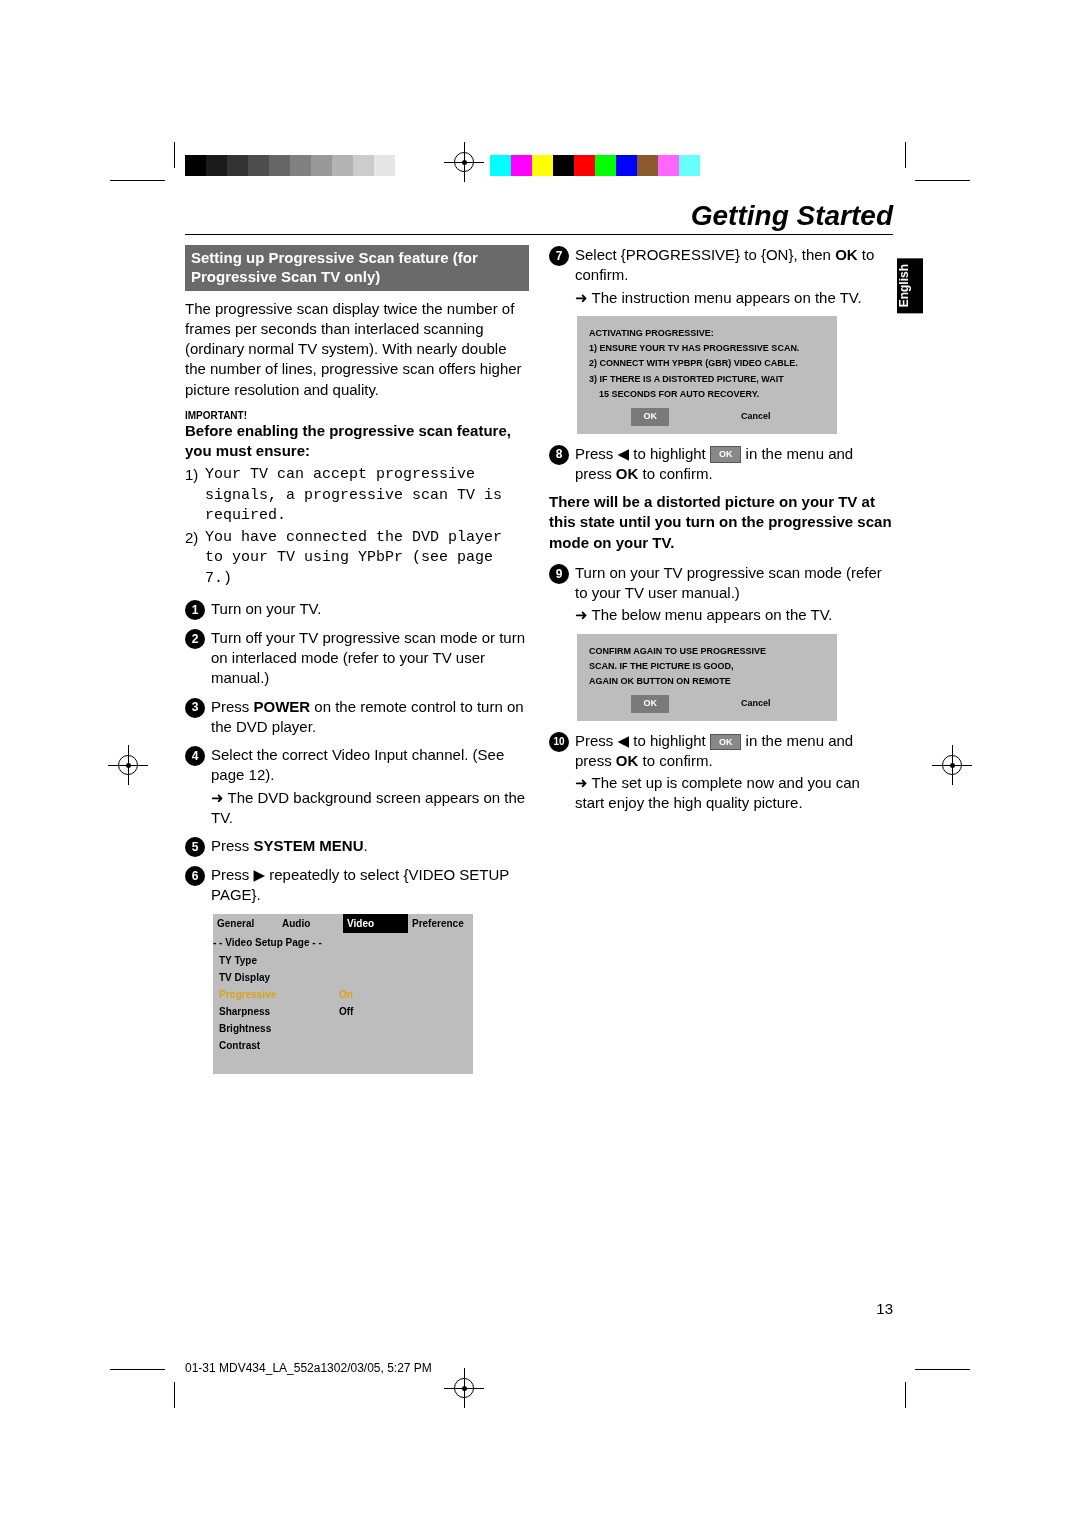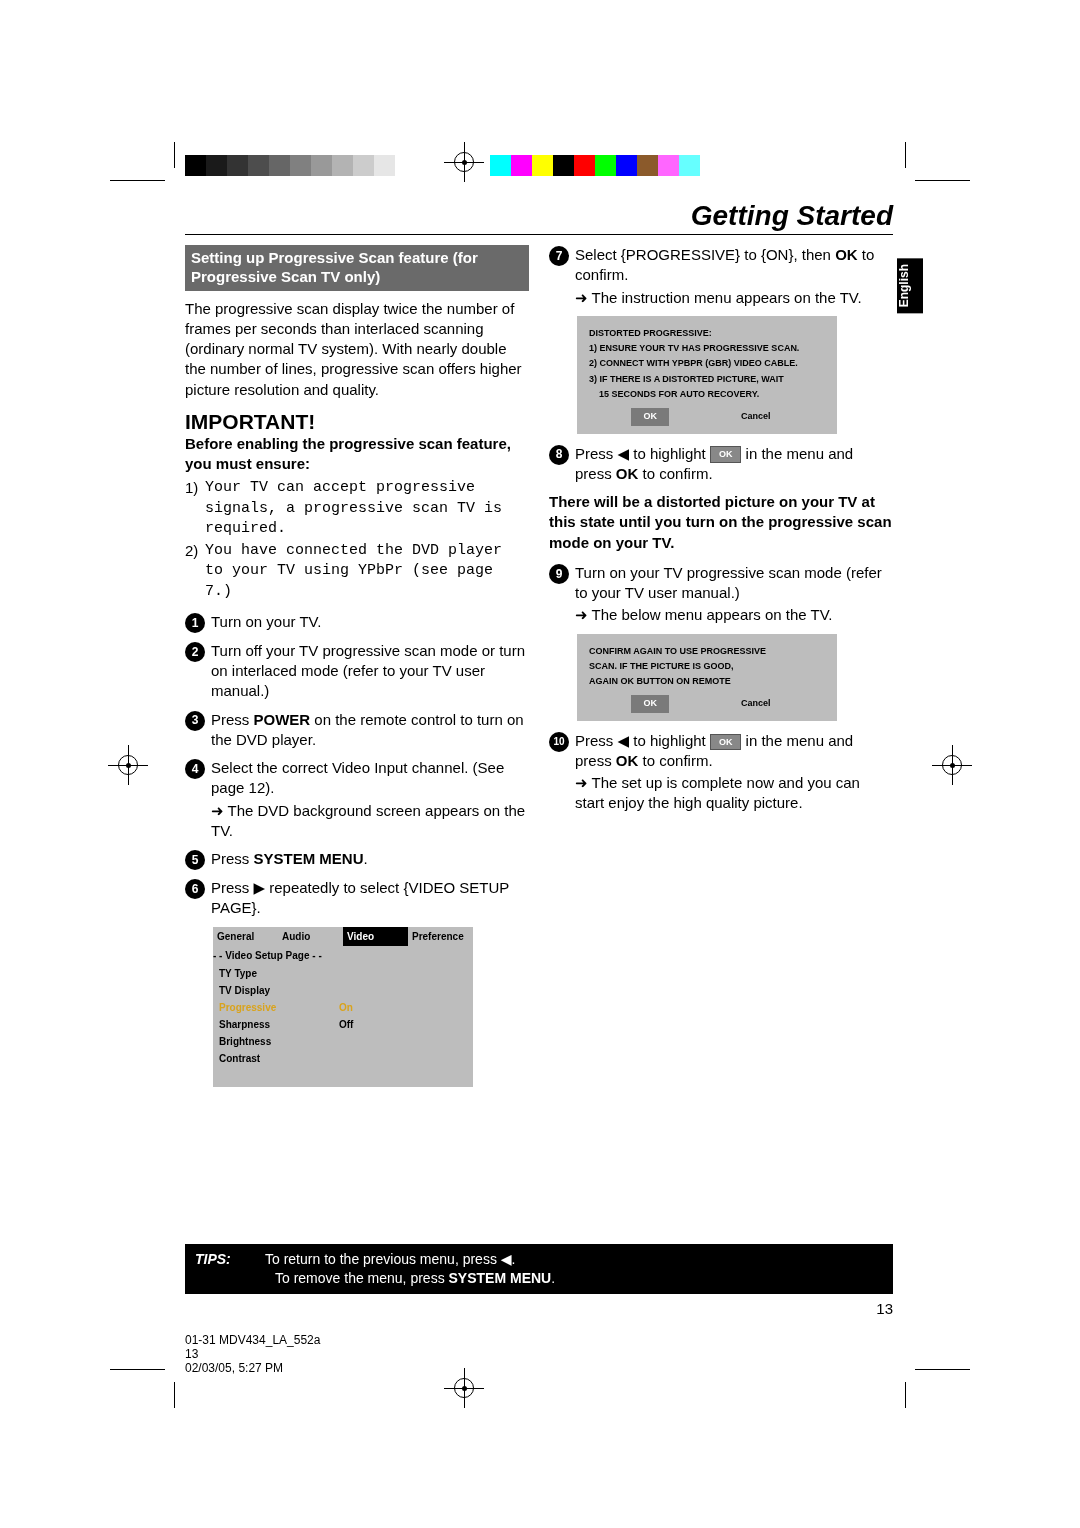--- a/index.html
+++ b/index.html
@@ -61,21 +61,21 @@
   .reg-center-bot {
     position:absolute; bottom:120px; left:444px; width:40px; height:40px;
   }
   .reg-center-bot .circ { position:absolute; top:10px; left:10px; width:20px; height:20px; border:1px solid #000; border-radius:50%; }
   .reg-center-bot .dot { position:absolute; top:18px; left:18px; width:5px; height:5px; background:#000; border-radius:50%; }
   .reg-center-bot .hl { position:absolute; top:20px; left:0; width:40px; height:1px; background:#000; }
   .reg-center-bot .vl { position:absolute; top:0; left:20px; width:1px; height:40px; background:#000; }
 
   .footer-line {
     position:absolute; bottom:153px; left:185px; right:185px;
-    font-size:12px; color:#000; display:flex; flex-direction:column;
+    font-size:12px; color:#000; display:flex; 
   }
 
   
   .page {
     position:absolute; top:200px; left:185px; width:708px;
   }
   .page-title {
     text-align:right; font-size:28px; font-weight:bold; border-bottom:1.5px solid #000;
     padding-bottom:2px; margin-bottom:10px;font-style:italic;
   }
@@ -87,21 +87,21 @@
 
   .cols { display:flex; gap:20px; }
   .col { width:344px; }
 
   .section-header {
     background:#6a6a6a; color:#fff; font-weight:bold; font-size:15px;
     padding:4px 6px; line-height:1.25; margin-bottom:8px;
   }
   .body-text { font-size:15px; line-height:1.35; margin-bottom:10px; }
   .bold { font-weight:bold; }
-  .important-label { font-weight:bold; font-size:21px; }
+  .important-label { font-weight:bold; font-size:10px; }
 
   .num-list { font-size:15px; line-height:1.35; margin-bottom:10px; }
   .num-list .row { display:flex; margin-bottom:2px; }
   .num-list .n { flex:0 0 20px; }
   .num-list .t { flex:1;font-family:Liberation Mono, monospace; }
 
   .steps { font-size:15px; line-height:1.35; }
   .step { display:flex; margin-bottom:8px; }
   .step .bullet {
     flex:0 0 20px; height:20px; background:#000; color:#fff; border-radius:50%;
@@ -303,21 +303,21 @@
     <div class="col">
       <div class="steps">
         <div class="step">
             <div class="bullet">7</div>
             <div class="text"><span>Select {PROGRESSIVE} to {ON}, then </span><span class="bold">OK</span><span> to confirm.</span></div>
           </div>
         <div class="arrow-line">The instruction menu appears on the TV.</div>
       </div>
 
       <div class="osd-dialog">
-        <div>DISTORTED PROGRESSIVE:</div>
+        <div>ACTIVATING PROGRESSIVE:</div>
         <div>1) ENSURE YOUR TV HAS PROGRESSIVE SCAN.</div>
         <div>2) CONNECT WITH YPBPR (GBR) VIDEO CABLE.</div>
         <div>3) IF THERE IS A DISTORTED PICTURE, WAIT</div>
         <div style="padding-left:10px">15 SECONDS FOR AUTO RECOVERY.</div>
         <div class="btns">
           <div class="btn">OK</div>
           <div class="btn" style="background:#bdbdbd;color:#000">Cancel</div>
         </div>
       </div>
 
@@ -351,24 +351,20 @@
       <div class="steps">
         <div class="step">
             <div class="bullet small">10</div>
             <div class="text tri"><span>Press ◀ to highlight </span><span class="inline-ok">OK</span><span> in the menu and press </span><span class="bold">OK</span><span> to confirm.</span></div>
           </div>
         <div class="arrow-line">The set up is complete now and you can start enjoy the high quality picture.</div>
       </div>
     </div>
   </div>
 
-  <div class="tips-bar">
-    <div><span class="tips-label">TIPS:</span><span class="tri">To return to the previous menu, press ◀.</span></div>
-    <div style="padding-left:80px"><span><span>To remove the menu, press </span><span class="sm-bold">SYSTEM MENU</span><span>.</span></span></div>
-  </div>
 
   <div class="page-num">13</div>
 </div>
 
 <div class="reg-bot">
   <div class="crop-bl">
       <div class="h"></div>
       <div class="v"></div>
     </div>
   <div class="crop-br">

